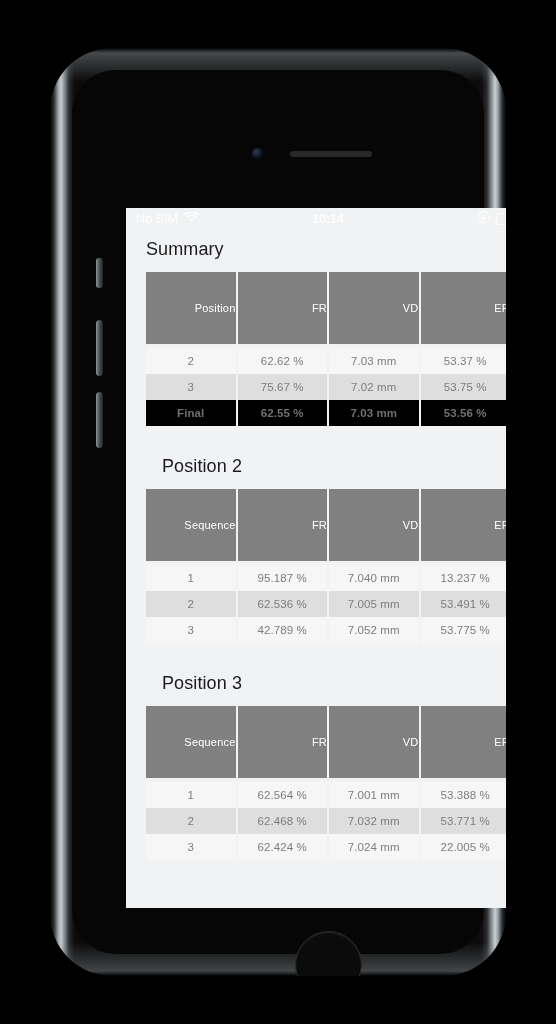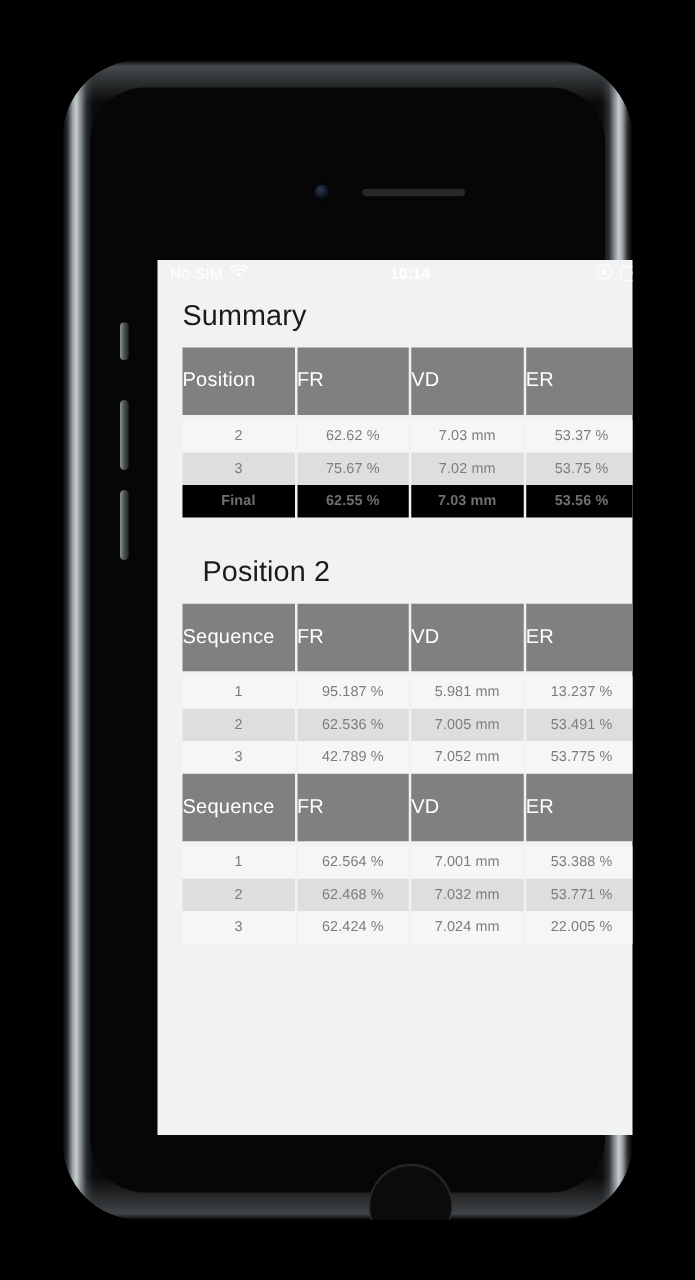--- a/index.html
+++ b/index.html
@@ -150,42 +150,42 @@
     position:absolute; left:50%; top:50%;
     transform:translate(-50%,-50%);
     width:8px; height:11px;
   }
 
   
   .content{
     padding:0 18px 14px 18px;
   }
   .section-title{
-    font-size:23px;
+    font-size:18px;
     font-weight:400;
     color:#1b1b1d;
     letter-spacing:.1px;
     padding:10px 2px 12px 2px;
   }
   .section-title.first{ padding-top:9px; }
   .section:not(:first-of-type) .section-title{ padding-top:30px;margin-left:16px; }
 
   .data-table{
     width:100%;
     border-collapse:separate;
     border-spacing:2px 0;
     table-layout:fixed;
   }
   .data-table th{
     background:#808080;
     color:#ffffff;
-    font-size:16px;
+    font-size:11px;
     font-weight:400;
-    height:54px;
-    text-align:left;
+    height:72px;
+    text-align:right;
     vertical-align:middle;
     letter-spacing:.2px;
   }
   .data-table td{
     font-size:11.5px;
     color:#7b7d7f;
     text-align:center;
     height:26px;
     vertical-align:middle;
     letter-spacing:.1px;
@@ -299,40 +299,41 @@
                 <th>ER</th>
               </tr>
             </thead>
             <tbody>
               <tr class="spacer-row">
                   <td colspan="4"></td>
                 </tr>
               <tr class="row-odd">
                 <td>1</td>
                 <td>95.187 %</td>
-                <td>5.981 mm</td>
+                <td>7.040 mm</td>
                 <td>13.237 %</td>
               </tr>
               <tr class="row-even">
                 <td>2</td>
                 <td>62.536 %</td>
                 <td>7.005 mm</td>
                 <td>53.491 %</td>
               </tr>
               <tr class="row-odd">
                 <td>3</td>
                 <td>42.789 %</td>
                 <td>7.052 mm</td>
                 <td>53.775 %</td>
               </tr>
             </tbody>
           </table>
         </div>
 
         <div class="section">
+          <div class="section-title">Position 3</div>
           <table class="data-table">
             <thead>
               <tr>
                 <th>Sequence</th>
                 <th>FR</th>
                 <th>VD</th>
                 <th>ER</th>
               </tr>
             </thead>
             <tbody>

